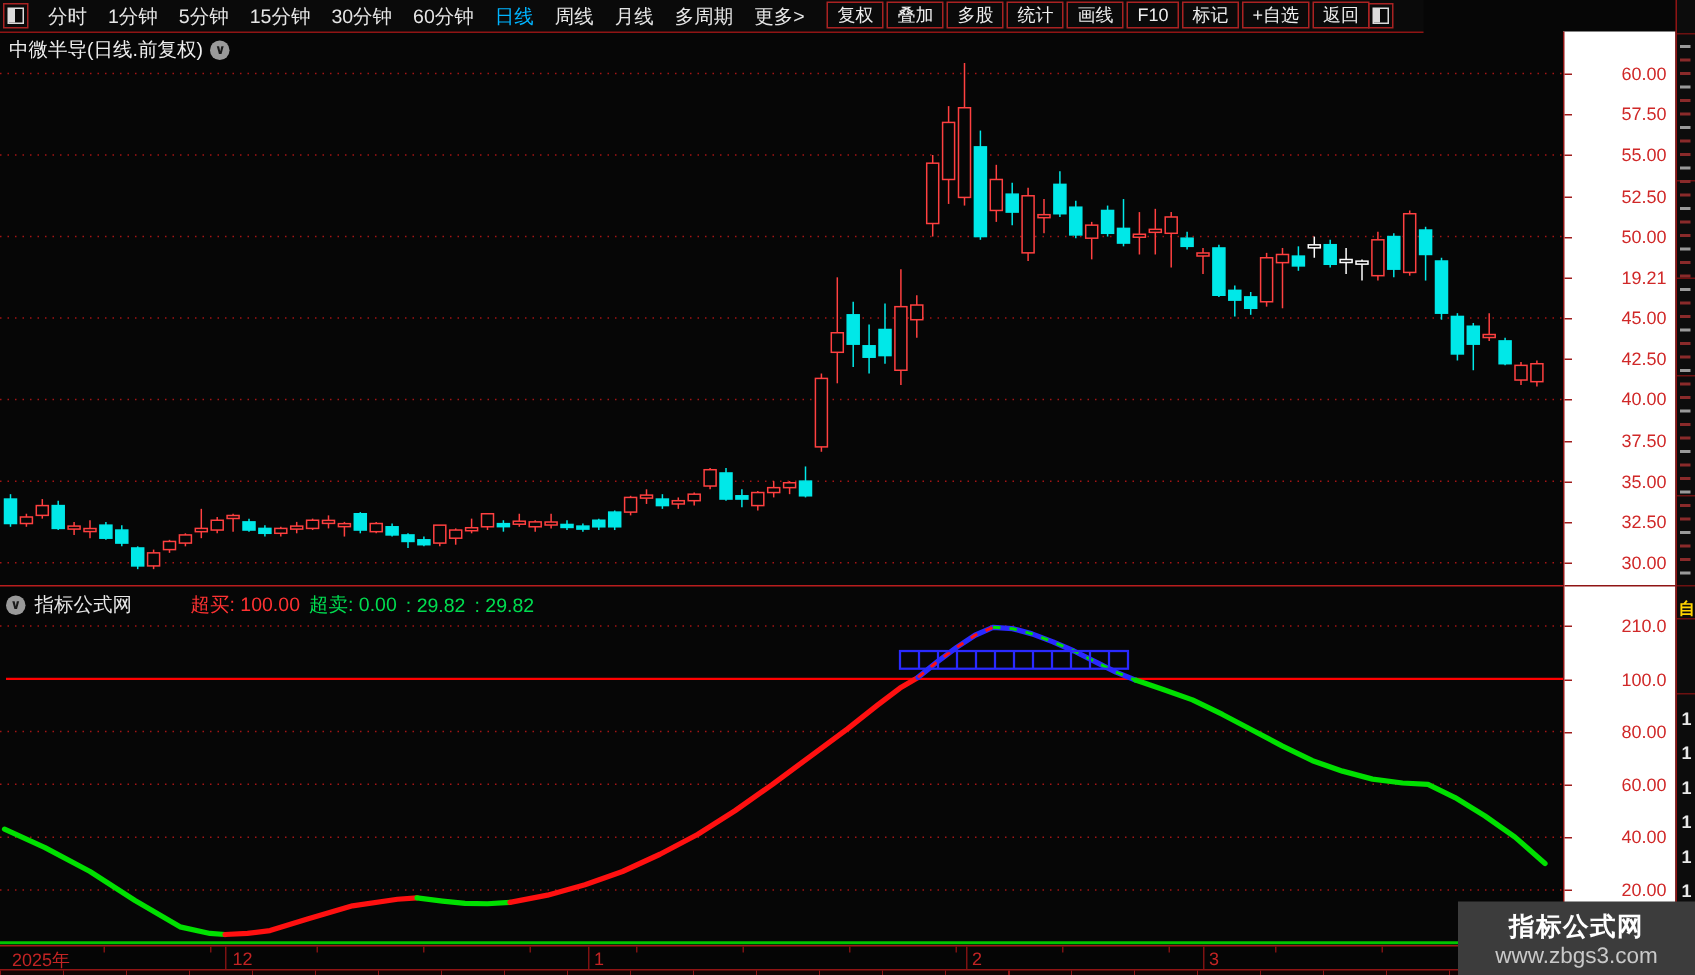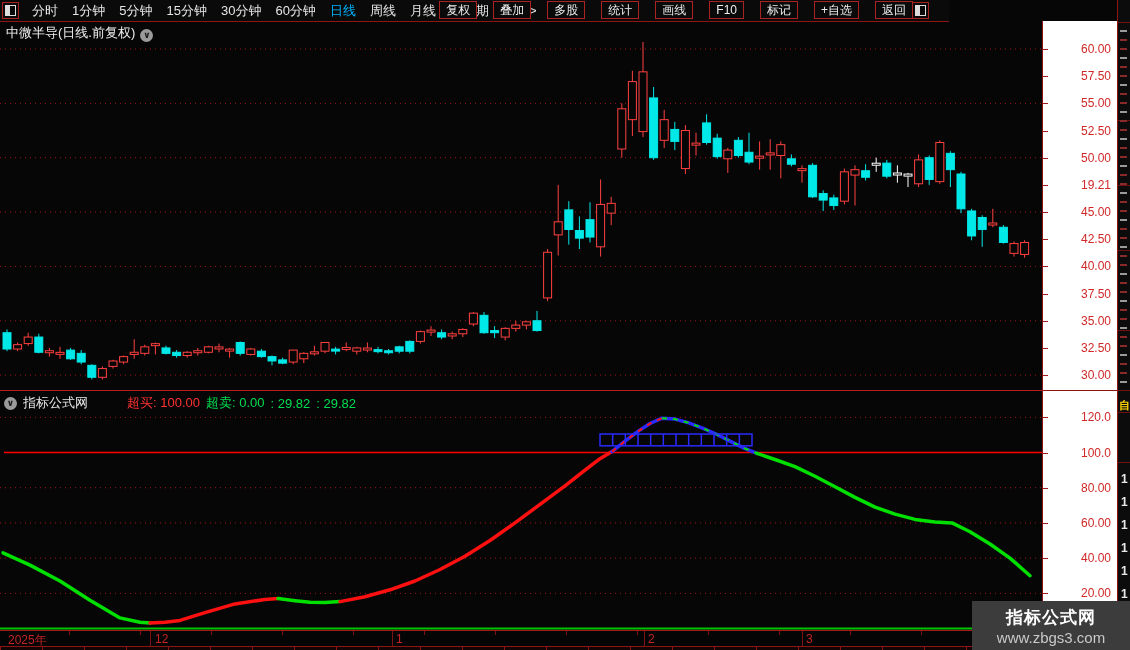--- a/index.html
+++ b/index.html
@@ -7,25 +7,25 @@
        font-family:"Liberation Sans","DejaVu Sans",sans-serif;-webkit-font-smoothing:none;}
   
   #toolbar{position:absolute;left:0;top:0;width:949px;height:21px;background:#0a0a0a;
            border-bottom:1px solid #8f1414;display:flex;align-items:center;}
   #tb-left{display:flex;align-items:center;gap:0;}
   .tb-icon{width:15px;height:15px;border:1px solid #a82222;margin:0 6px 0 2px;display:flex;
            align-items:center;justify-content:center;}
   .tb-icon .half{width:9px;height:9px;border:1px solid #ddd;background:linear-gradient(90deg,#ddd 0 45%,transparent 45%);}
   .tb-item{color:#e6e6e6;font-size:13px;padding:0 7px;cursor:default;white-space:nowrap;}
   .tb-item.active{color:#00b4ff;}
-  #tb-right{position:absolute;right:36px;top:1px;display:flex;gap:16px;}
+  #tb-right{position:absolute;right:36px;top:1px;display:flex;gap:2px;}
   .tb-btn{border:1px solid #a22;color:#eee;font-size:12px;height:16px;line-height:16px;
           padding:0 6px;background:#0a0a0a;white-space:nowrap;}
   
-  #title-row{position:absolute;left:6px;top:24px;display:flex;align-items:flex-end;gap:5px;}
+  #title-row{position:absolute;left:6px;top:24px;display:flex;align-items:center;gap:5px;}
   #chart-title{color:#efefef;font-size:13px;}
   .chev-circle{width:13px;height:13px;border-radius:50%;background:#9a9a9a;color:#1a1a1a;
                font-size:9px;line-height:13px;text-align:center;font-weight:bold;}
   #corner-icons{position:absolute;left:1086px;top:26px;color:#8a8a8a;font-size:10px;letter-spacing:4px;}
   
   #main-svg{position:absolute;left:0;top:42px;}
   #ind-svg{position:absolute;left:0;top:412px;}
   #sep-mid{position:absolute;left:0;top:390px;width:1116px;height:1px;background:#b81d1d;}
   
   #ind-header{position:absolute;left:4px;top:394px;display:flex;align-items:center;gap:6px;
@@ -573,21 +573,21 @@
       <span class="axis-label" style="top: 245.4px;">40.00</span>
       <span class="axis-tick" style="top: 245.4px;"></span>
       <span class="axis-label" style="top: 272.575px;">37.50</span>
       <span class="axis-tick" style="top: 272.575px;"></span>
       <span class="axis-label" style="top: 299.75px;">35.00</span>
       <span class="axis-tick" style="top: 299.75px;"></span>
       <span class="axis-label" style="top: 326.925px;">32.50</span>
       <span class="axis-tick" style="top: 326.925px;"></span>
       <span class="axis-label" style="top: 354.1px;">30.00</span>
       <span class="axis-tick" style="top: 354.1px;"></span>
-      <span class="axis-label" style="top: 396.3px;">120.0</span>
+      <span class="axis-label" style="top: 396.3px;">210.0</span>
       <span class="axis-tick" style="top: 396.3px;"></span>
       <span class="axis-label" style="top: 431.5px;">100.0</span>
       <span class="axis-tick" style="top: 431.5px;"></span>
       <span class="axis-label" style="top: 466.7px;">80.00</span>
       <span class="axis-tick" style="top: 466.7px;"></span>
       <span class="axis-label" style="top: 501.9px;">60.00</span>
       <span class="axis-tick" style="top: 501.9px;"></span>
       <span class="axis-label" style="top: 537.1px;">40.00</span>
       <span class="axis-tick" style="top: 537.1px;"></span>
       <span class="axis-label" style="top: 572.3px;">20.00</span>

